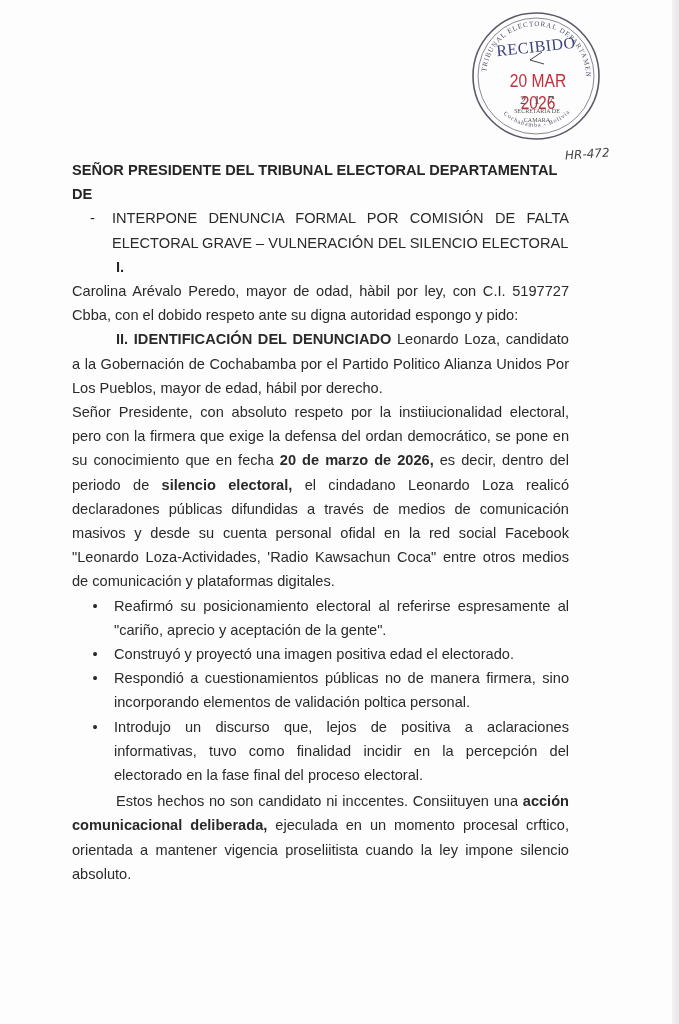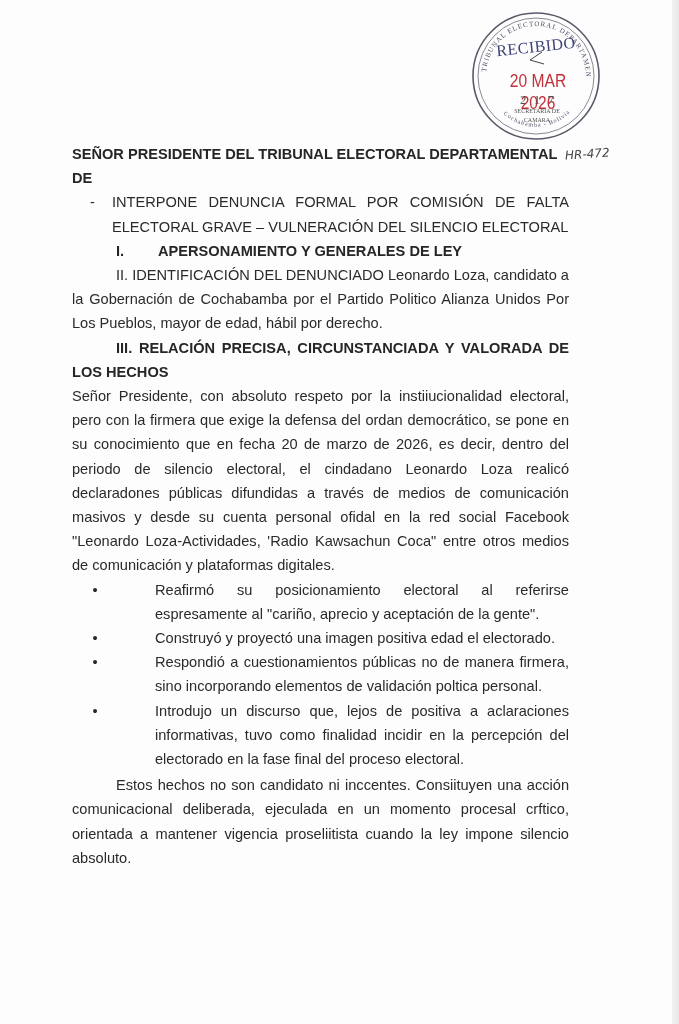--- a/index.html
+++ b/index.html
@@ -39,37 +39,37 @@
   .stamp-small {
     position: absolute; width: 70px; text-align: center;
     font-family: "Liberation Serif", serif; font-size: 6px; color: #555;
   }
   .handwritten {
     position: absolute; left: 565px; top: 147px;
     font-family: "DejaVu Sans", sans-serif; font-style: italic; font-size: 12px; color: #444;
     transform: rotate(-4deg);
   }
   .content {
-    position: absolute; left: 72px; top: 142px; width: 497px;
+    position: absolute; left: 72px; top: 158px; width: 497px;
     font-size: 14.6px; line-height: 24.2px;
   }
   .content p { margin: 0; text-align: justify; }
-  .b { font-weight: normal; }
+  .b { font-weight: bold; }
   .heading { font-weight: bold; color: #262626; }
   .dash-item { display: flex; padding-left: 18px; }
   .dash-item .dash { width: 22px; flex: none; }
   .dash-item .txt { flex: 1; text-align: justify; }
   .sec1 { padding-left: 44px; display: flex; }
   .sec1 .num { width: 42px; }
   .indent-first { text-indent: 44px; }
   .para-indent { padding-left: 72px; }
   ul.bullets { list-style: none; margin: 0; padding: 0; }
   ul.bullets li { display: flex; }
   ul.bullets li .bul { width: 42px; flex: none; text-align: center; padding-left: 4px; box-sizing: border-box; }
-  ul.bullets li .txt { flex: 1; text-align: justify; margin-left: 41px; }
+  ul.bullets li .txt { flex: 1; text-align: justify; }
   .gap-sm { height: 2px; }
 </style>
 </head>
 <body>
 
 <div class="page">
 
   <div class="stamp">
     <svg viewBox="0 0 136 136">
       <defs>
@@ -99,26 +99,25 @@
     <p class="heading" style="text-align:left;">SEÑOR PRESIDENTE DEL TRIBUNAL ELECTORAL DEPARTAMENTAL DE</p>
 
     <div class="dash-item">
       <span class="dash">-</span>
       <span class="txt">INTERPONE DENUNCIA FORMAL POR COMISIÓN DE FALTA ELECTORAL GRAVE – VULNERACIÓN DEL SILENCIO ELECTORAL</span>
     </div>
 
 
     <div class="sec1 heading">
       <span class="num">I.</span>
-      <span>APERSONAMIENTO Y GENERALES DE LEY</span>
     </div>
+    <p>Carolina Arévalo Peredo, mayor de odad, hàbil por ley, con C.I. 5197727 Cbba, con el dobido respeto ante su digna autoridad espongo y pido:</p>
 
     <p class="indent-first"><span class="b">II. IDENTIFICACIÓN DEL DENUNCIADO</span><span> Leonardo Loza, candidato a la Gobernación de Cochabamba por el Partido Politico Alianza Unidos Por Los Pueblos, mayor de edad, hábil por derecho.</span></p>
 
-    <p class="indent-first heading">III. RELACIÓN PRECISA, CIRCUNSTANCIADA Y VALORADA DE LOS HECHOS</p>
 
     <p><span>Señor Presidente, con absoluto respeto por la instiiucionalidad electoral, pero con la firmera que exige la defensa del ordan democrático, se pone en su conocimiento que en fecha </span><span class="b">20 de marzo de 2026,</span><span> es decir, dentro del periodo de </span><span class="b">silencio electoral,</span><span> el cindadano Leonardo Loza realicó declaradones públicas difundidas a través de medios de comunicación masivos y desde su cuenta personal ofidal en la red social Facebook "Leonardo Loza-Actividades, 'Radio Kawsachun Coca" entre otros medios de comunicación y plataformas digitales.</span></p>
 
 
     <ul class="bullets">
       <li>
           <span class="bul">•</span>
           <span class="txt">Reafirmó su posicionamiento electoral al referirse espresamente al "cariño, aprecio y aceptación de la gente".</span>
         </li>
       <li>

